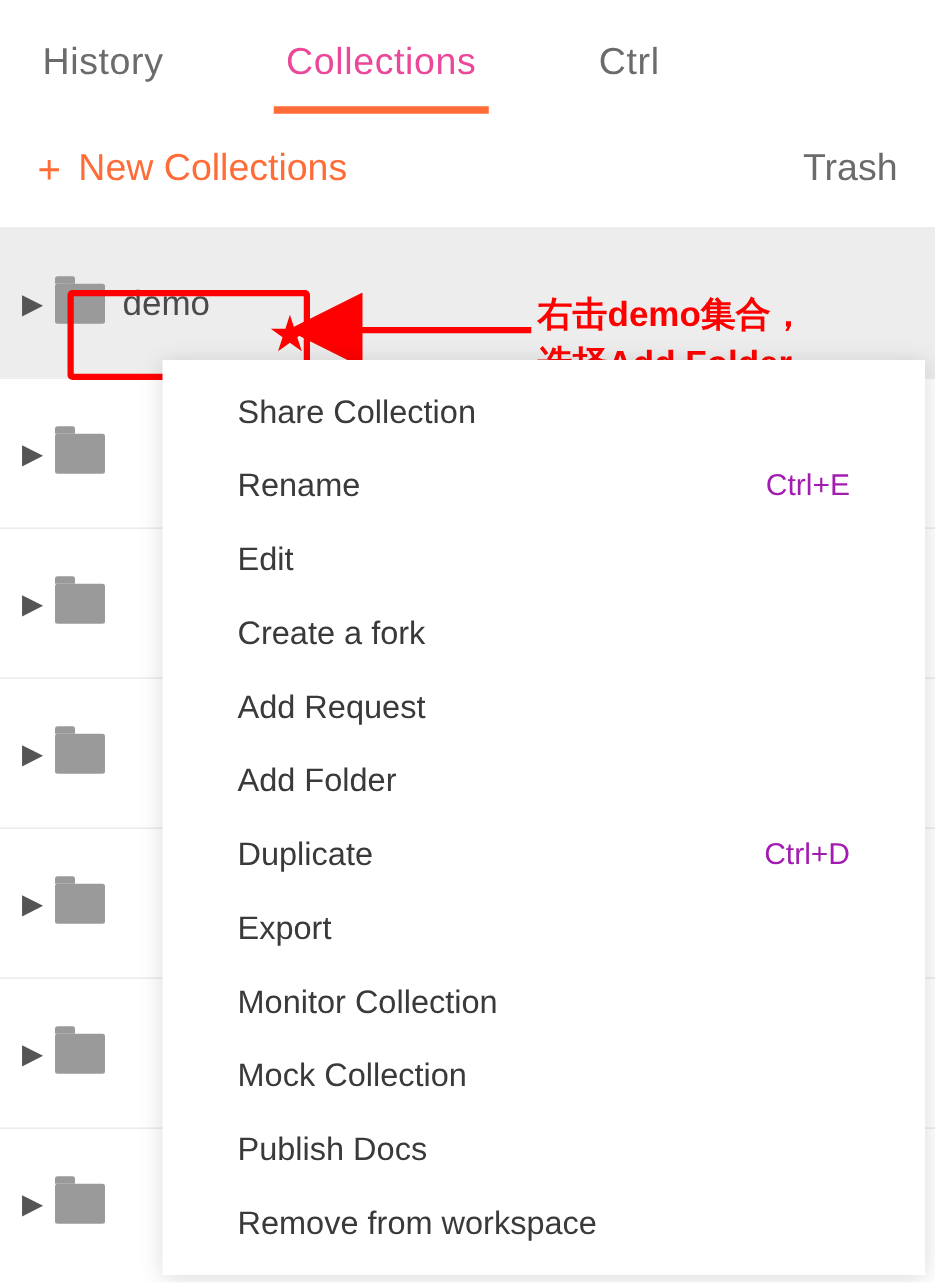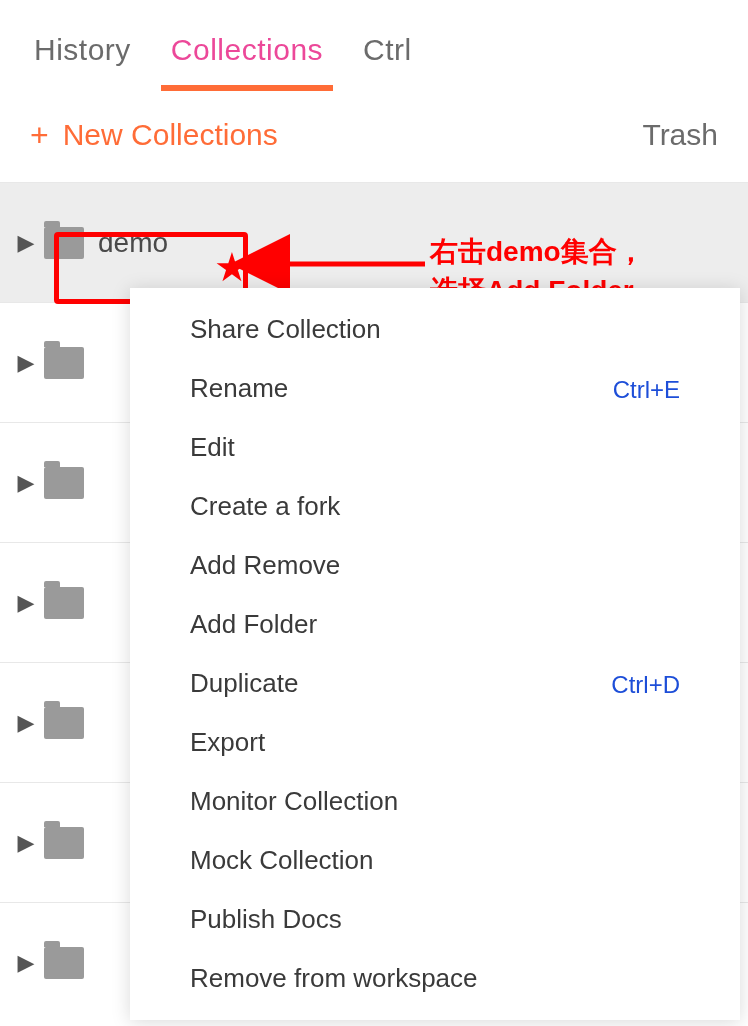--- a/index.html
+++ b/index.html
@@ -12,21 +12,21 @@
     overflow: hidden;
     color: #333;
   }
 
   
   .tabs {
     display: flex;
     align-items: center;
     height: 100px;
     padding: 0 30px;
-    gap: 32px;
+    gap: 90px;
   }
   .tab {
     font-size: 30px;
     color: #6b6b6b;
     padding: 10px 4px;
     cursor: pointer;
     position: relative;
     letter-spacing: 0.5px;
   }
   .tab.active {
@@ -166,29 +166,29 @@
     left: 130px;
     top: 288px;
     width: 610px;
     background: #fff;
     box-shadow: 0 2px 18px rgba(0,0,0,0.15);
     padding: 12px 0;
     z-index: 5;
   }
   .menu-item {
     display: flex;
-    align-items: flex-end;
+    align-items: center;
     justify-content: space-between;
     padding: 14px 60px;
     font-size: 26px;
     color: #3a3a3a;
     cursor: pointer;
   }
   .shortcut {
-    color: #1d4ed8;
+    color: #a21caf;
     font-size: 24px;
   }
 
   
   .watermark {
     position: absolute;
     right: 18px;
     bottom: 10px;
     font-size: 16px;
     color: #b0b0b0;
@@ -264,21 +264,21 @@
   </div>
   <div class="menu-item">
     <span>Edit</span>
     <span class="shortcut"></span>
   </div>
   <div class="menu-item">
     <span>Create a fork</span>
     <span class="shortcut"></span>
   </div>
   <div class="menu-item">
-    <span>Add Remove</span>
+    <span>Add Request</span>
     <span class="shortcut"></span>
   </div>
   <div class="menu-item">
     <span>Add Folder</span>
     <span class="shortcut"></span>
   </div>
   <div class="menu-item">
     <span>Duplicate</span>
     <span class="shortcut">Ctrl+D</span>
   </div>

